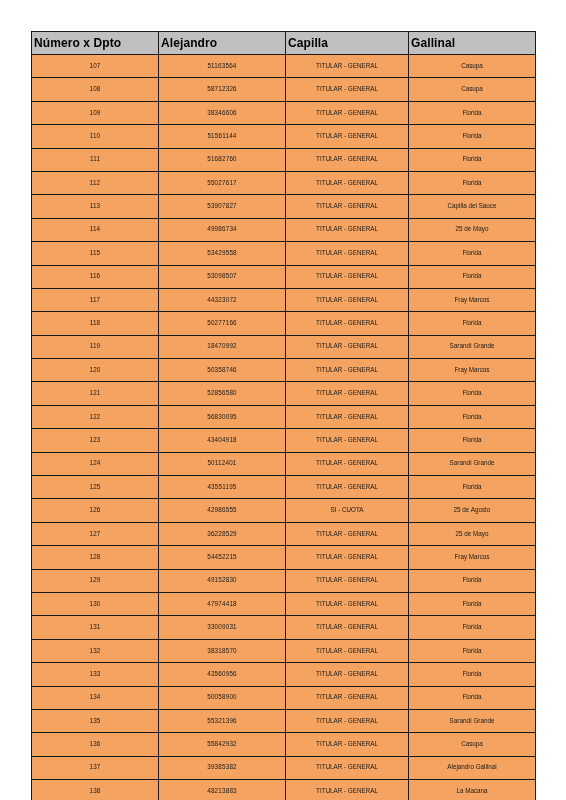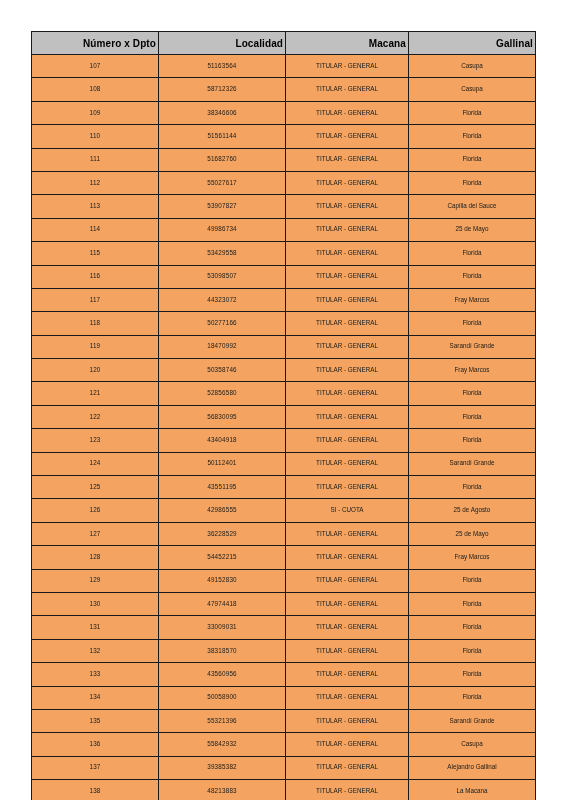--- a/index.html
+++ b/index.html
@@ -33,24 +33,24 @@
     border: 1px solid #808080;
   }
   table.data-table col.c0 { width: 127px; }
   table.data-table col.c1 { width: 127px; }
   table.data-table col.c2 { width: 123px; }
   table.data-table col.c3 { width: 127px; }
 
   thead th {
     background: #c0c0c0;
     border: 1px solid #1a1a1a;
-    font-size: 10px;
+    font-size: 12px;
     font-weight: bold;
     color: #000000;
-    text-align: right;
+    text-align: left;
     height: 22px;
     padding: 0 2px;
     letter-spacing: 0.1px;
   }
   tbody td {
     background: #f4a460;
     border: 1px solid #1a1a1a;
     font-size: 6.3px;
     font-weight: normal;
     color: #1a1a1a;
@@ -71,22 +71,22 @@
     <table class="data-table">
       <colgroup>
         <col class="c0">
           <col class="c1">
           <col class="c2">
           <col class="c3">
       </colgroup>
       <thead>
         <tr>
           <th>Número x Dpto</th>
-          <th>Localidad</th>
-          <th>Macana</th>
+          <th>Alejandro</th>
+          <th>Capilla</th>
           <th>Gallinal</th>
         </tr>
       </thead>
       <tbody id="table-body">
           <tr>
             <td class="num">107</td>
             <td class="doc">51163564</td>
             <td class="puesto">TITULAR - GENERAL</td>
             <td class="localidad">Casupa</td>
           </tr>

